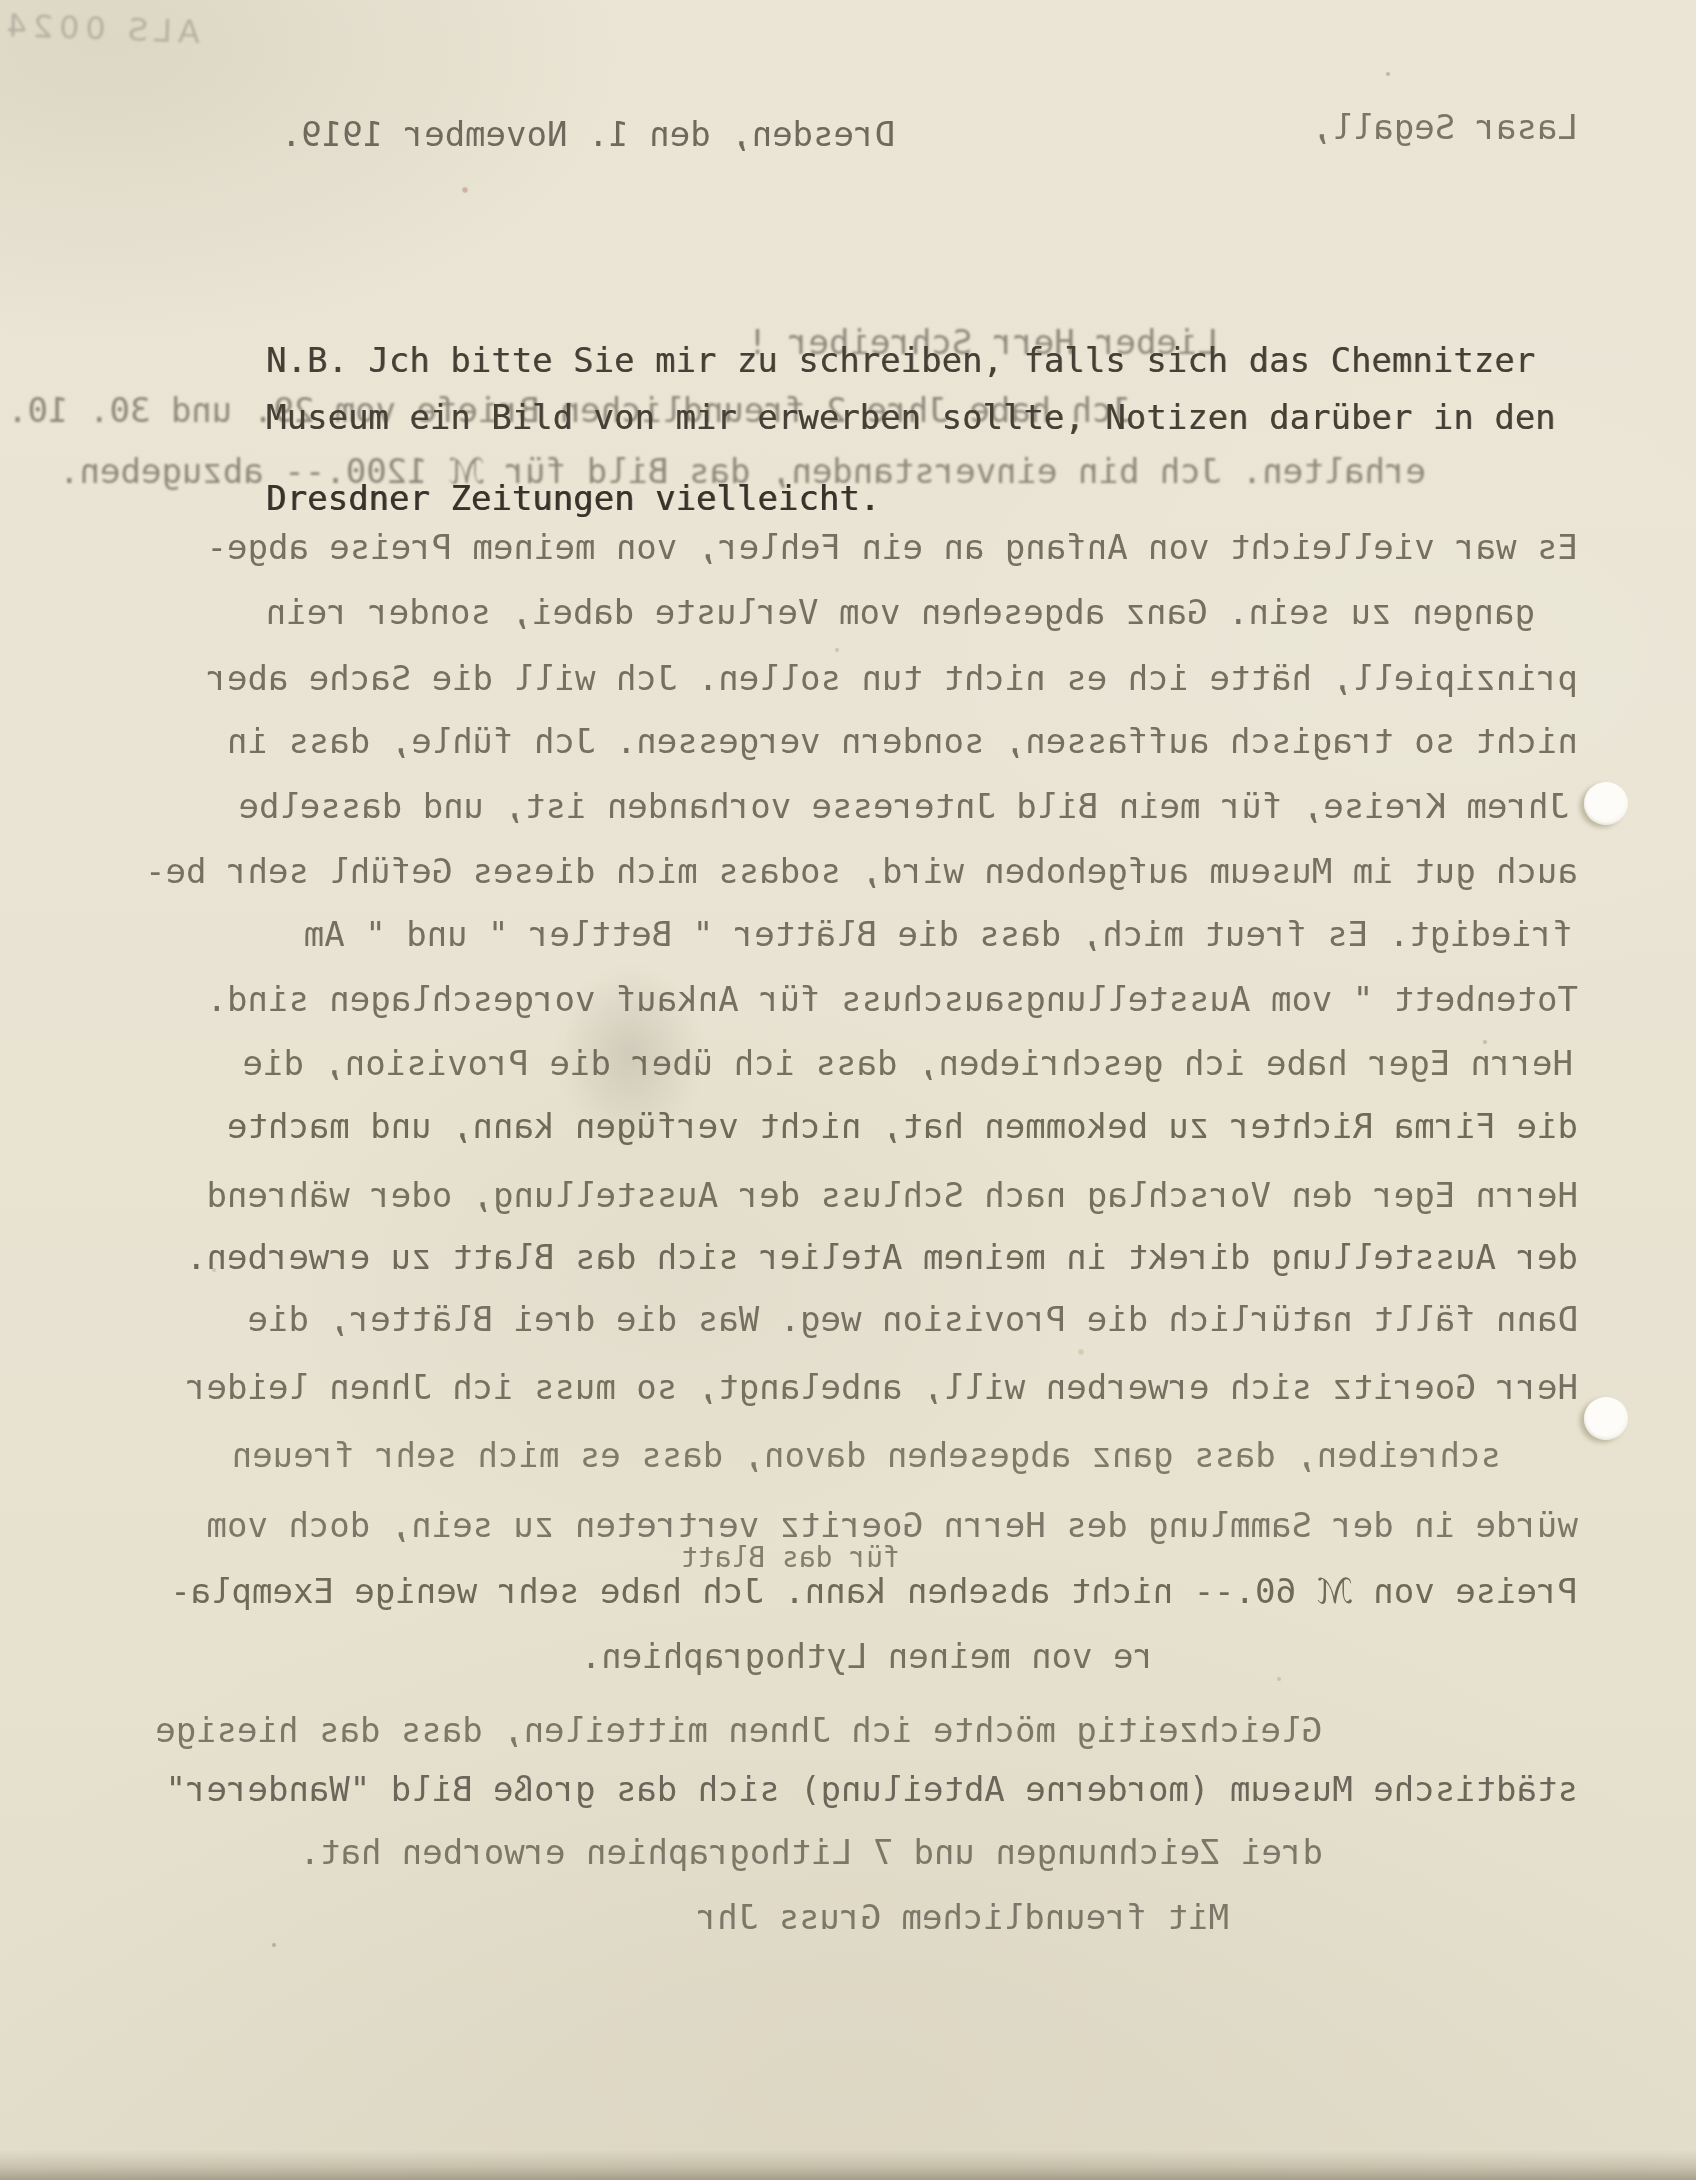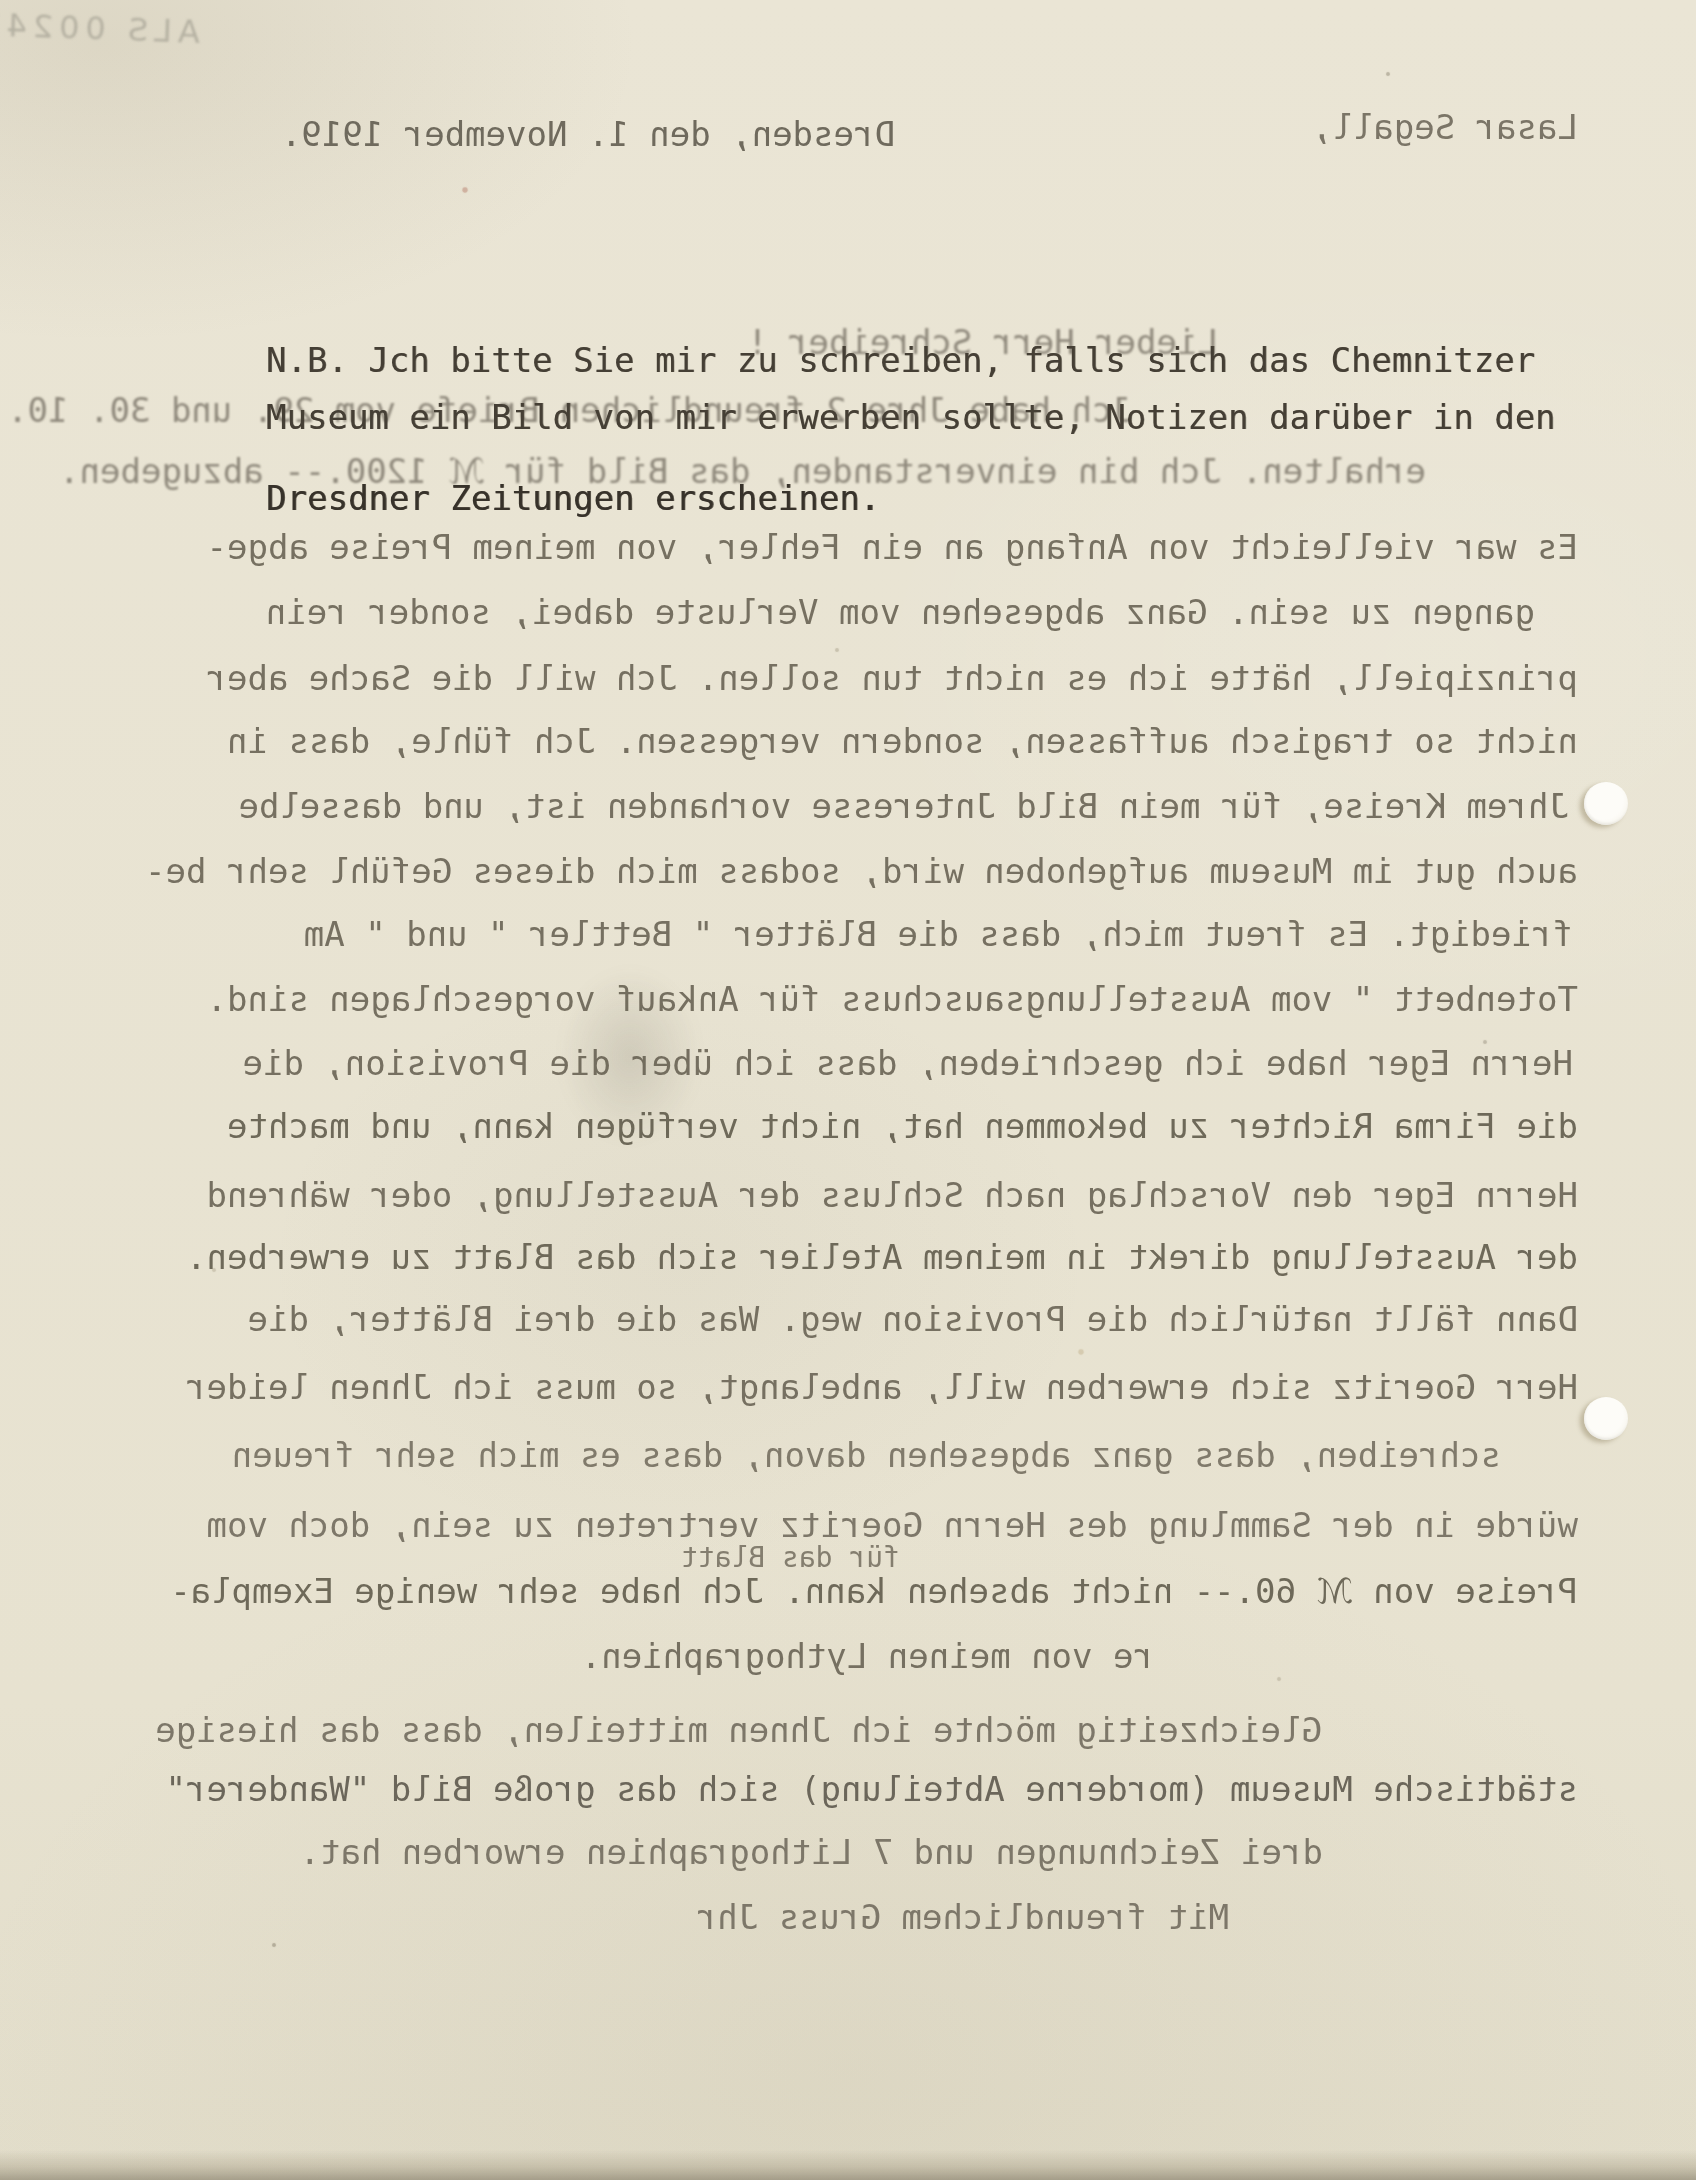--- a/index.html
+++ b/index.html
@@ -115,21 +115,21 @@
     <div class="vline vl21">re von meinen Lythographien.</div>
     <div class="vline vl22">Gleichzeitig möchte ich Jhnen mitteilen, dass das hiesige</div>
     <div class="vline vl23">städtische Museum (morderne Abteilung) sich das große Bild "Wanderer"</div>
     <div class="vline vl24">drei Zeichnungen und 7 Lithographien erworben hat.</div>
     <div class="vline vl25">Mit freundlichem Gruss Jhr</div>
   </div>
 
   <div class="recto-layer">
     <div class="rline rl0">N.B. Jch bitte Sie mir zu schreiben, falls sich das Chemnitzer</div>
     <div class="rline rl1">Museum ein Bild von mir erwerben sollte, Notizen darüber in den</div>
-    <div class="rline rl2">Dresdner Zeitungen erscheinen.</div>
+    <div class="rline rl2">Dresdner Zeitungen vielleicht.</div>
   </div>
 
   <div class="smudge"></div>
   <div class="specks"></div>
   <div class="hole hole1"></div>
   <div class="hole hole2"></div>
   <div class="bottom-edge"></div>
 
 </div>
 

